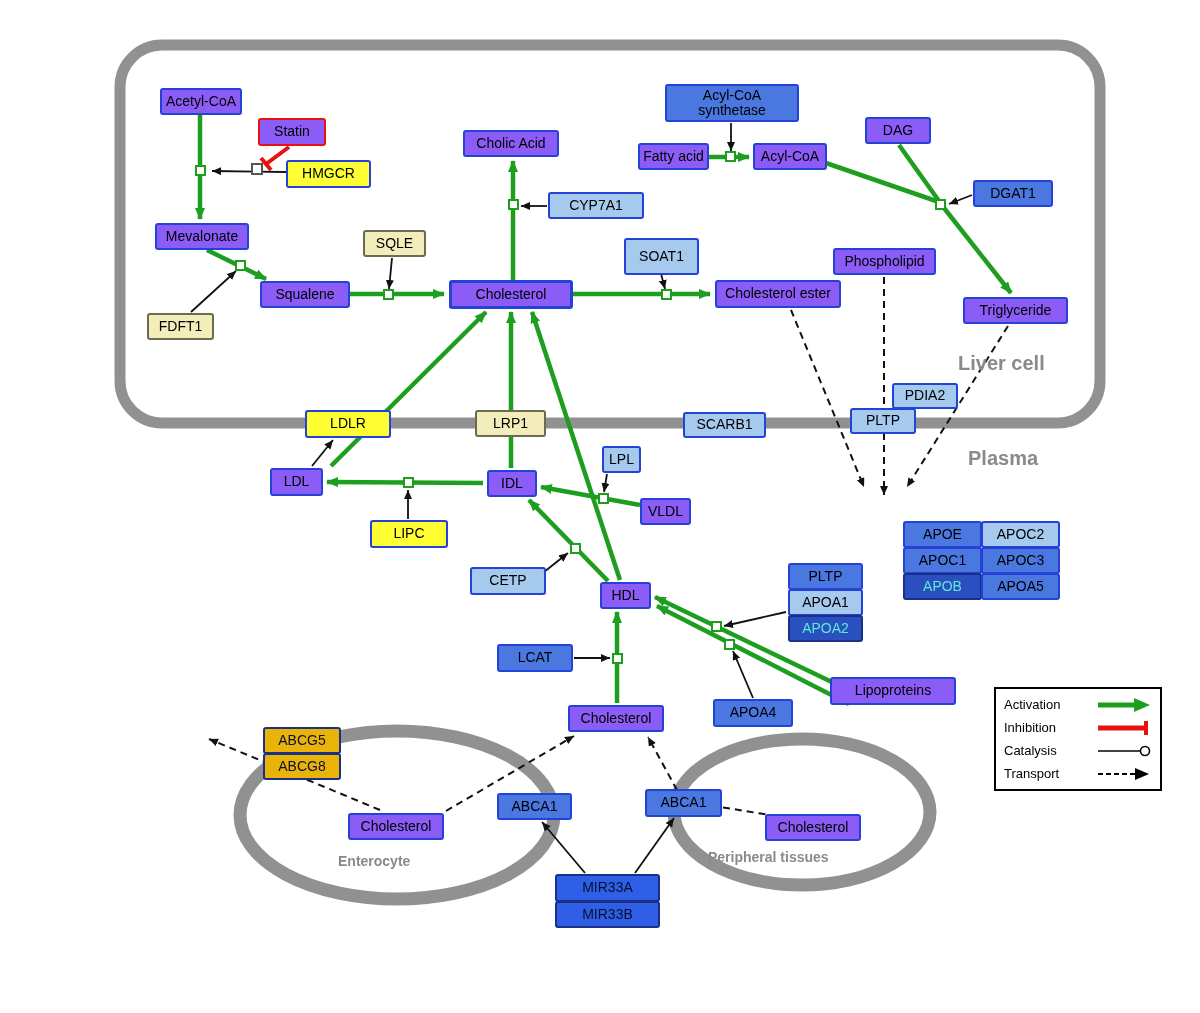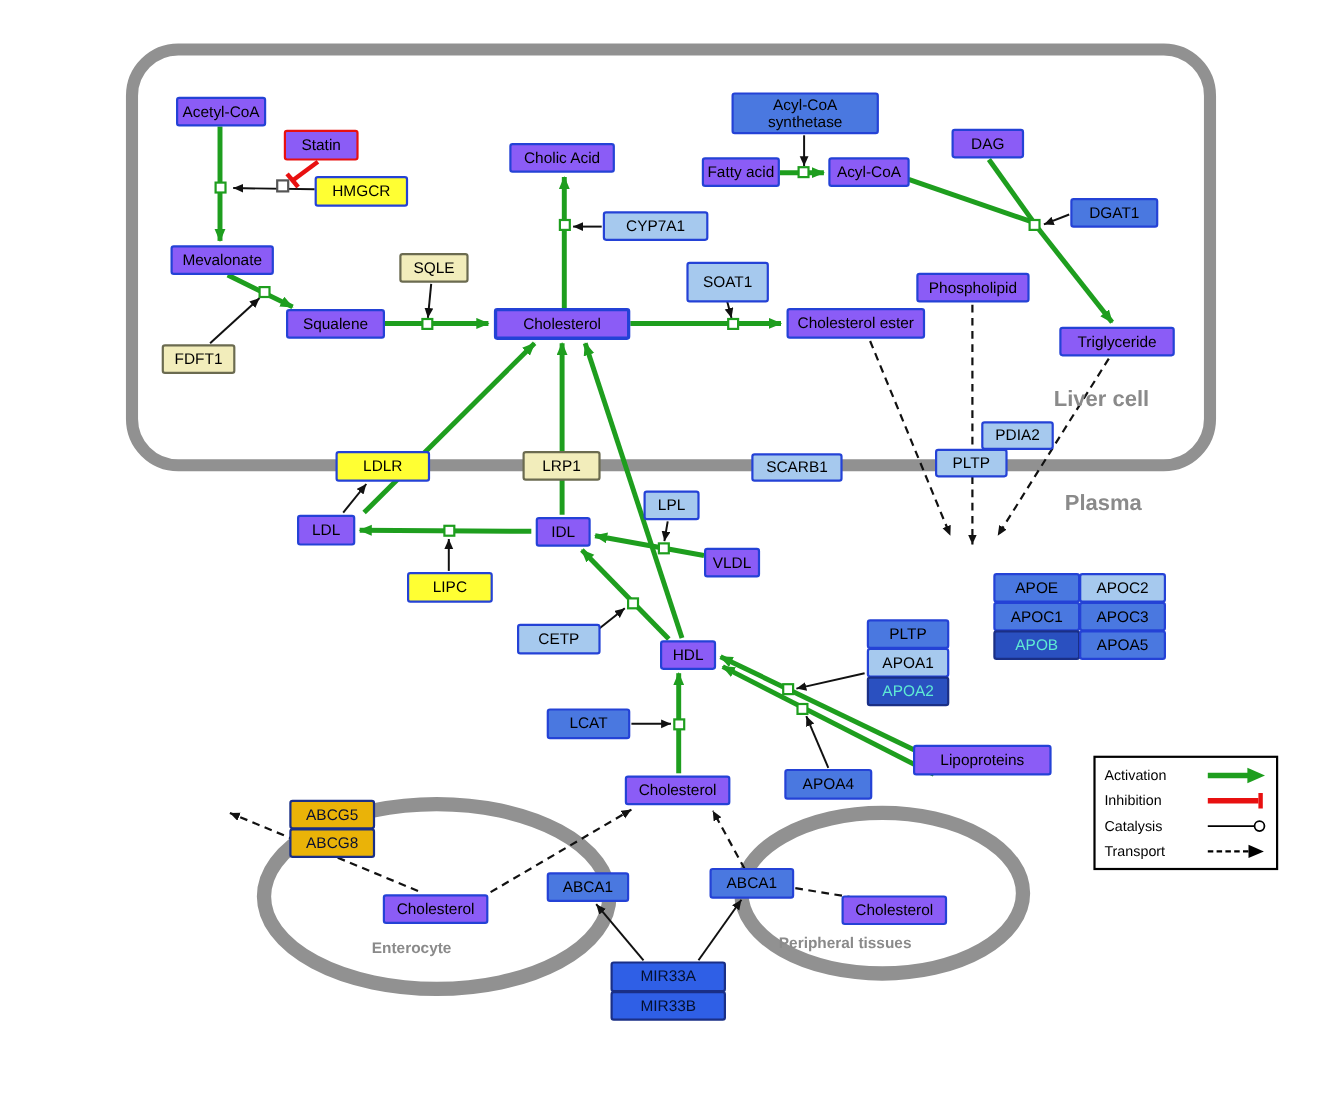--- a/index.html
+++ b/index.html
@@ -141,21 +141,21 @@
   <div class="node" style="left:963px;top:297px;width:105px;height:27px">Triglyceride</div>
   <div class="node lblue" style="left:892px;top:383px;width:66px;height:26px">PDIA2</div>
   <div class="node lblue" style="left:850px;top:408px;width:66px;height:26px">PLTP</div>
 
   <div class="node yellow" style="left:305px;top:410px;width:86px;height:28px">LDLR</div>
   <div class="node paleyellow" style="left:475px;top:410px;width:71px;height:27px">LRP1</div>
   <div class="node lblue" style="left:683px;top:412px;width:83px;height:26px">SCARB1</div>
 
   <div class="node" style="left:270px;top:468px;width:53px;height:28px">LDL</div>
   <div class="node" style="left:487px;top:470px;width:50px;height:27px">IDL</div>
-  <div class="node lblue" style="left:585px;top:446px;width:51px;height:27px">LPL</div>
+  <div class="node lblue" style="left:602px;top:446px;width:39px;height:27px">LPL</div>
   <div class="node" style="left:640px;top:498px;width:51px;height:27px">VLDL</div>
   <div class="node yellow" style="left:370px;top:520px;width:78px;height:28px">LIPC</div>
   <div class="node lblue" style="left:470px;top:567px;width:76px;height:28px">CETP</div>
   <div class="node" style="left:600px;top:582px;width:51px;height:27px">HDL</div>
   <div class="node mblue" style="left:788px;top:563px;width:75px;height:27px">PLTP</div>
   <div class="node lblue" style="left:788px;top:589px;width:75px;height:27px">APOA1</div>
   <div class="node dblue" style="left:788px;top:615px;width:75px;height:27px">APOA2</div>
   <div class="node mblue" style="left:903px;top:521px;width:79px;height:27px">APOE</div>
   <div class="node lblue" style="left:981px;top:521px;width:79px;height:27px">APOC2</div>
   <div class="node mblue" style="left:903px;top:547px;width:79px;height:27px">APOC1</div>

